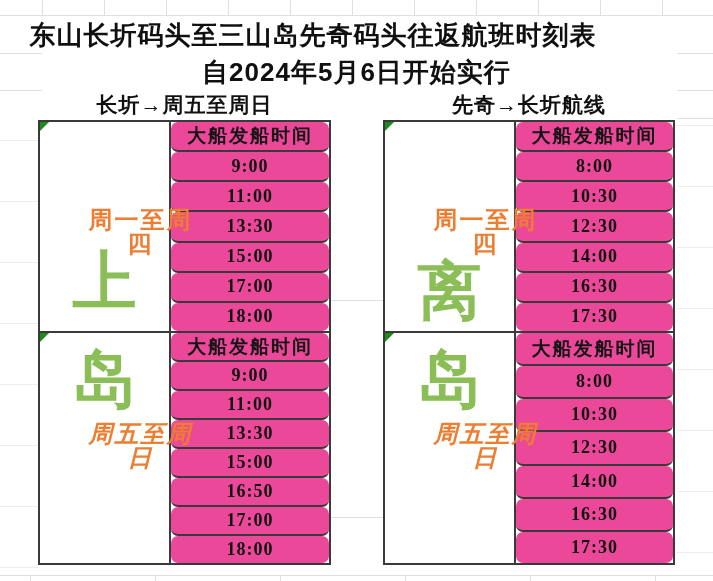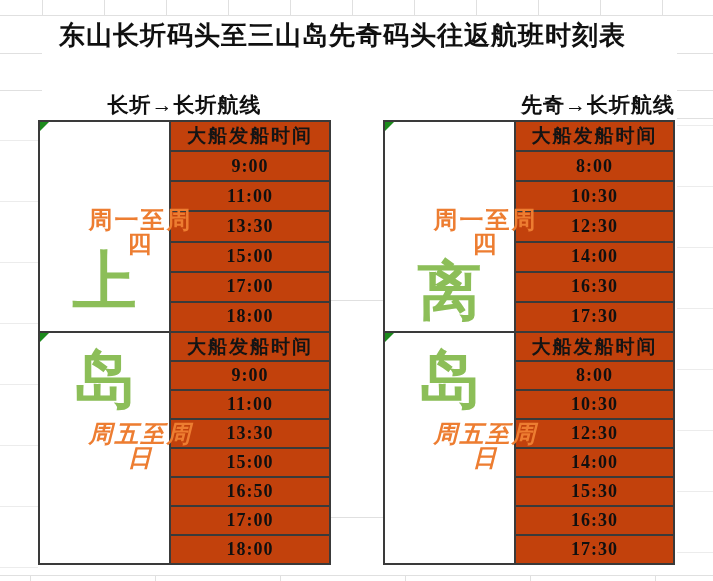--- a/index.html
+++ b/index.html
@@ -12,40 +12,40 @@
   .gl-vstubs-top { position:absolute; left:42px; top:0; width:671px; height:15px;
     background:repeating-linear-gradient(90deg,#e0e0e0 0 1px,transparent 1px 62px); }
   .gl-vstubs-bottom { position:absolute; left:30px; top:576px; width:683px; height:5px;
     background:repeating-linear-gradient(90deg,#e0e0e0 0 1px,transparent 1px 125px); }
   .gl-rows-left { position:absolute; left:0; top:140px; width:38px; height:432px;
     background:repeating-linear-gradient(180deg,#ececec 0 1px,transparent 1px 61px); }
   .gl-rows-right { position:absolute; left:677px; top:125px; width:36px; height:447px;
     background:repeating-linear-gradient(180deg,#ececec 0 1px,transparent 1px 61px); }
 
   .title-main { position:absolute; top:15px; left:0; width:626px; height:40px; line-height:40px;
-    text-align:right; font-size:26px; font-weight:700; color:#101010; letter-spacing:1px; }
+    text-align:center; font-size:26px; font-weight:700; color:#101010; letter-spacing:1px; }
   .title-sub { position:absolute; top:53px; left:0; width:713px; height:38px; line-height:38px;
     text-align:center; font-size:26px; font-weight:700; color:#101010; letter-spacing:1px; }
   .route-hdr { position:absolute; top:91px; height:28px; line-height:28px; text-align:center;
     font-size:21px; font-weight:700; color:#101010; letter-spacing:1px; }
   .route-hdr.lft { left:38px; width:293px; }
-  .route-hdr.rgt { left:383px; width:292px;text-align:right; }
+  .route-hdr.rgt { left:383px; width:292px; }
 
   .panel { position:absolute; top:120px; height:445px; border:2px solid #3a3a3a;
     box-sizing:border-box; display:flex; flex-direction:column; background:#fff; }
   .panel.lft { left:38px; width:293px; }
   .panel.rgt { left:383px; width:292px; }
 
   .section { display:flex; box-sizing:border-box; }
   .sec1 { height:211px; border-bottom:2px solid #3a3a3a; }
   .sec2 { flex:1; }
   .merged { width:131px; border-right:2px solid #3a3a3a; position:relative; box-sizing:border-box; }
   .timecol { flex:1; display:flex; flex-direction:column; }
   .tcell { flex:1; border-bottom:2px solid #3a3a3a; display:flex; align-items:center;
-    justify-content:center; box-sizing:border-box; background:#c2410c; }
+    justify-content:center; box-sizing:border-box; background:#ec4899;border-radius:7px; }
   .timecol .tcell:last-child { border-bottom:none; }
   .colheader { font-family:"Liberation Sans", sans-serif; font-weight:700; font-size:19px;
     letter-spacing:2px; color:#141414; }
   .time { font-family:"Liberation Serif", serif; font-weight:700; font-size:18px;
     letter-spacing:1px; color:#101010; }
 
   .days { position:absolute; left:0; width:100%; text-align:center; font-weight:700;
     font-size:24px; letter-spacing:2px; color:#ED7D31; line-height:24px;padding-left:36px; }
   .sec1 .days { top:86px; }
   .sec2 .days { top:89px;font-style:italic; }
@@ -71,22 +71,23 @@
   <div class="gl-rows-right"></div>
   <div class="gl" style="left:0;top:53px;width:42px;height:1px;"></div>
   <div class="gl" style="left:0;top:90px;width:42px;height:1px;"></div>
   <div class="gl" style="left:677px;top:53px;width:36px;height:1px;"></div>
   <div class="gl" style="left:677px;top:90px;width:36px;height:1px;"></div>
   <div class="gl" style="left:677px;top:118px;width:36px;height:1px;"></div>
   <div class="gl" style="left:331px;top:300px;width:52px;height:1px;"></div>
   <div class="gl" style="left:331px;top:517px;width:52px;height:1px;"></div>
 
   <div class="title-main">东山长圻码头至三山岛先奇码头往返航班时刻表</div>
+  <div class="title-sub">自2024年5月6日开始实行</div>
 
-  <div class="route-hdr lft">长圻→长圻航线</div>
+  <div class="route-hdr lft">长圻→周五至周日</div>
   <div class="route-hdr rgt">先奇→长圻航线</div>
 
   <div class="panel lft">
     <div class="section sec1">
       <div class="merged">
         <div class="err-tri"></div>
         <div class="days">周一至周四</div>
         <div class="bigchar">上</div>
       </div>
       <div class="timecol">
@@ -140,20 +141,19 @@
         <div class="err-tri"></div>
         <div class="bigchar">岛</div>
         <div class="days">周五至周日</div>
       </div>
       <div class="timecol">
         <div class="tcell colheader">大船发船时间</div>
         <div class="tcell time">8:00</div>
         <div class="tcell time">10:30</div>
         <div class="tcell time">12:30</div>
         <div class="tcell time">14:00</div>
-        <div class="tcell time">15:30</div>
         <div class="tcell time">16:30</div>
         <div class="tcell time">17:30</div>
       </div>
     </div>
   </div>
 
 </div>
 
 </body></html>

